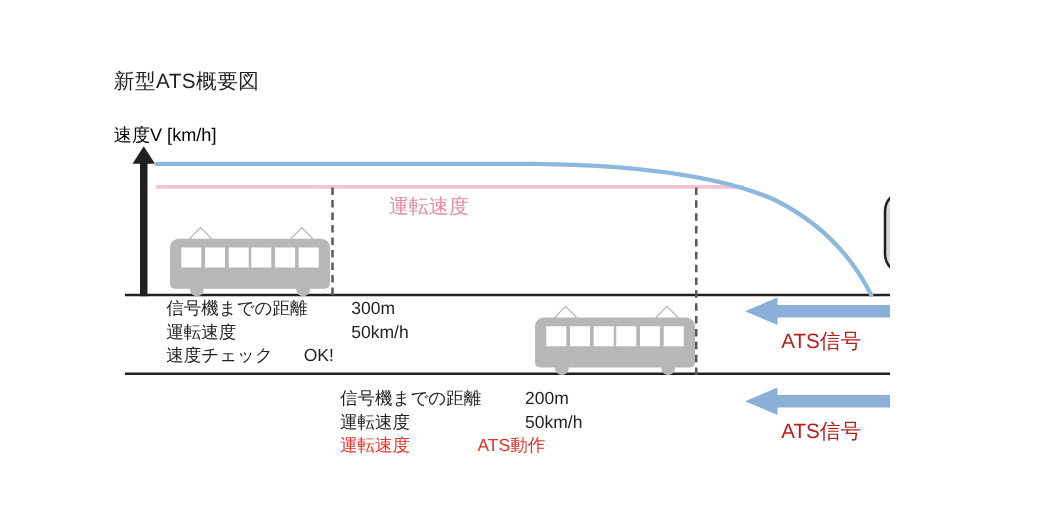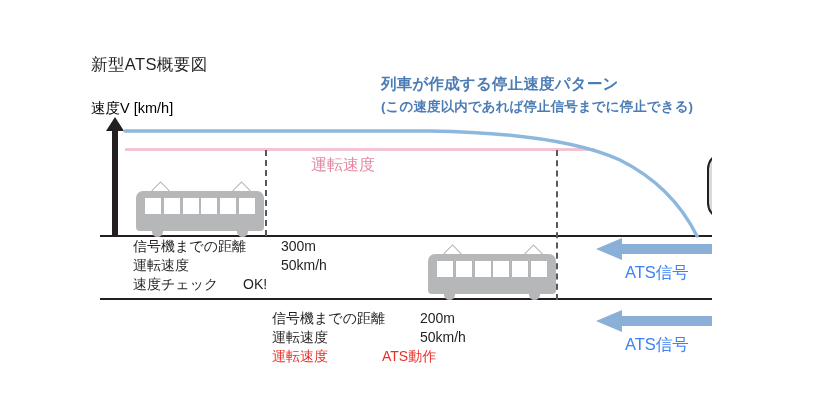--- a/index.html
+++ b/index.html
@@ -211,21 +211,21 @@
     left: 0;
     top: 0;
     width: 136px;
     height: 22px;
   }
   .ats .ats-label {
     position: absolute;
     left: 29px;
     top: 24px;
     font-size: 16.5px;
-    color: #3b82f6;
+    color: #b91c1c;
     white-space: nowrap;
   }
 
   
   .signal {
     position: absolute;
     left: 703px;
     top: 152px;
     width: 42px;
     height: 85px;
@@ -281,24 +281,20 @@
 
   <div class="pink-line"></div>
 
   <svg class="curve-svg" viewBox="0 0 840 420">
     <path d="M125 131 L430 131 Q560 133 620 160 Q672 186 697 236" fill="none" stroke="#8cb8dd" stroke-width="3.4" stroke-linecap="round"></path>
   </svg>
 
   <div class="dashed d1"></div>
   <div class="dashed d2"></div>
 
-  <div class="pattern-note">
-    <span class="l1">列車が作成する停止速度パターン</span>
-    <span class="l2">(この速度以内であれば停止信号までに停止できる)</span>
-  </div>
 
   <div class="speed-label">運転速度</div>
 
   <div class="train t1">
     <div class="panto p-left"></div>
     <div class="panto p-right"></div>
     <div class="body"></div>
     <div class="win-row">
       <div class="win"></div>
       <div class="win"></div>

